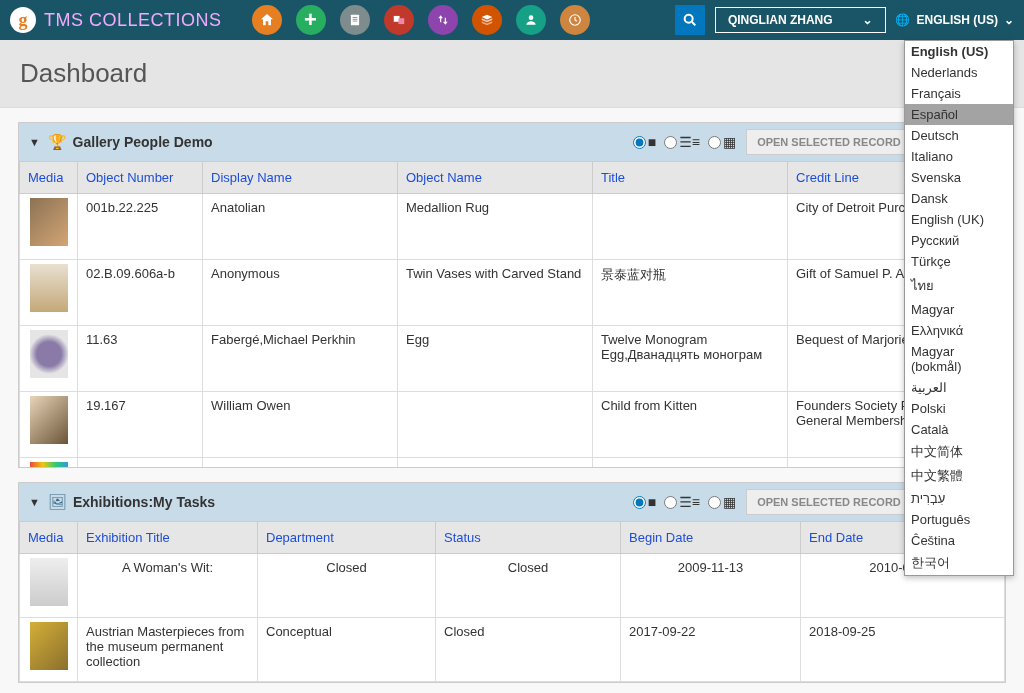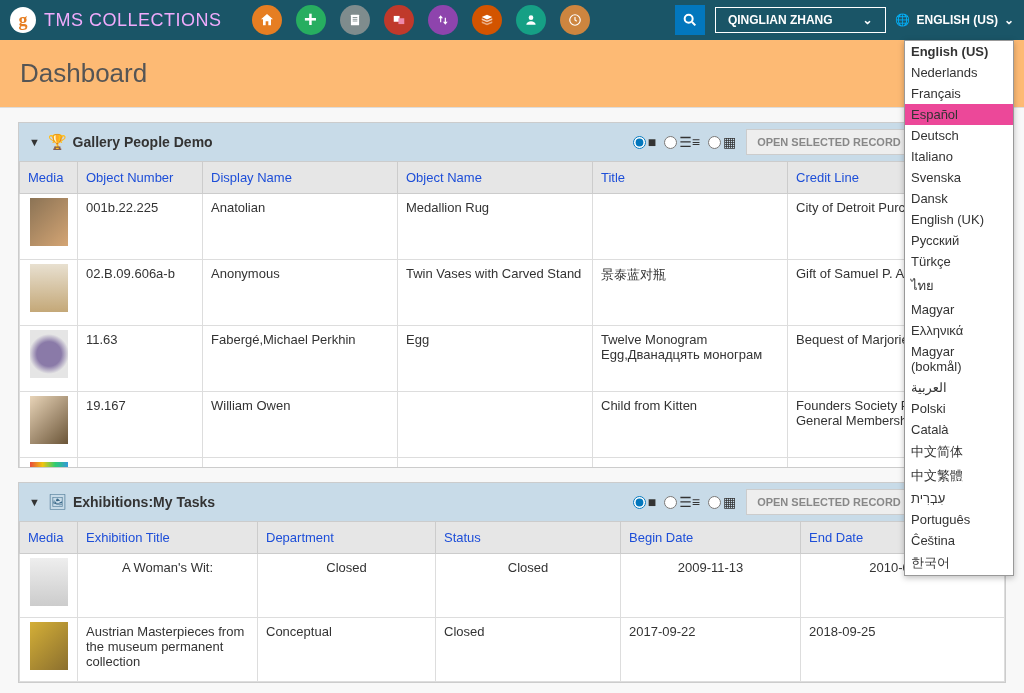--- a/index.html
+++ b/index.html
@@ -18,21 +18,21 @@
   .ic-updown { background: #8e44ad; font-size: 14px; }
   .ic-layers { background: #d35400; font-size: 14px; }
   .ic-user { background: #16a085; font-size: 14px; }
   .ic-clock { background: #cd853f; font-size: 14px; }
   
   .top-right { margin-left: auto; display: flex; align-items: center; gap: 10px; justify-content: space-between; }
   .search-btn { width: 30px; height: 30px; background: #0277bd; display: flex; align-items: center; justify-content: center; color:#fff; cursor:pointer; }
   .user-sel { border: 1px solid #fff; padding: 5px 12px; color: #fff; font-size: 12px; font-weight: bold; display: flex; align-items: center; gap: 30px; cursor: pointer; }
   .lang-sel { color:#fff; font-size: 12px; font-weight: bold; display:flex; align-items:center; gap:6px; cursor:pointer; }
   
-  .page-title { font-size: 26px; color: #555; padding: 18px 20px; background: #fdba74; border-bottom: 1px solid #ddd; }
+  .page-title { font-size: 26px; color: #555; padding: 18px 20px; background: #e5e5e5; border-bottom: 1px solid #ddd; }
   
   .panel { margin: 14px 18px 0 18px; background: #fff; border: 1px solid #ccc; }
   .panel-header { background: #c8dbe8; height: 38px; display: flex; align-items: center; padding: 0 10px; }
   .collapse-tri { color: #333; font-size: 11px; margin-right: 8px; cursor: pointer; }
   .panel-icon { color: #3b6a8a; margin-right: 6px; font-size: 15px; }
   .panel-title { color: #333; font-weight: bold; font-size: 14px; }
   .view-radios { margin-left: auto; display: flex; align-items: center; gap: 8px; margin-right: 10px; }
   .vradio { display:flex; align-items:center; gap:2px; }
   .vradio input { accent-color: #0277bd; }
   .vicon { color:#333; font-size:14px; }
@@ -53,21 +53,21 @@
   
   .t1-scroll { max-height: 306px; overflow-y: auto; }
   .t2-scroll { max-height: 168px; overflow-y: auto; }
   
   .lang-dropdown {
     position: absolute; top: 40px; right: 10px; background: #fff; border: 1px solid #999;
     width: 110px; box-shadow: 0 2px 6px rgba(0,0,0,0.25); z-index: 100;
   }
   .lang-item { padding: 3px 6px; font-size: 13px; color: #333; cursor: pointer; }
   .lang-item.selected { font-weight: bold; }
-  .lang-item.hover { background: #ec4899; }
+  .lang-item.hover { background: #a3a3a3; }
   
   .col-media { width: 58px; }
 </style>
 </head>
 <body>
 
 <div class="top-bar">
   <div class="logo-g">g</div>
   <div class="app-title">TMS COLLECTIONS</div>
 

